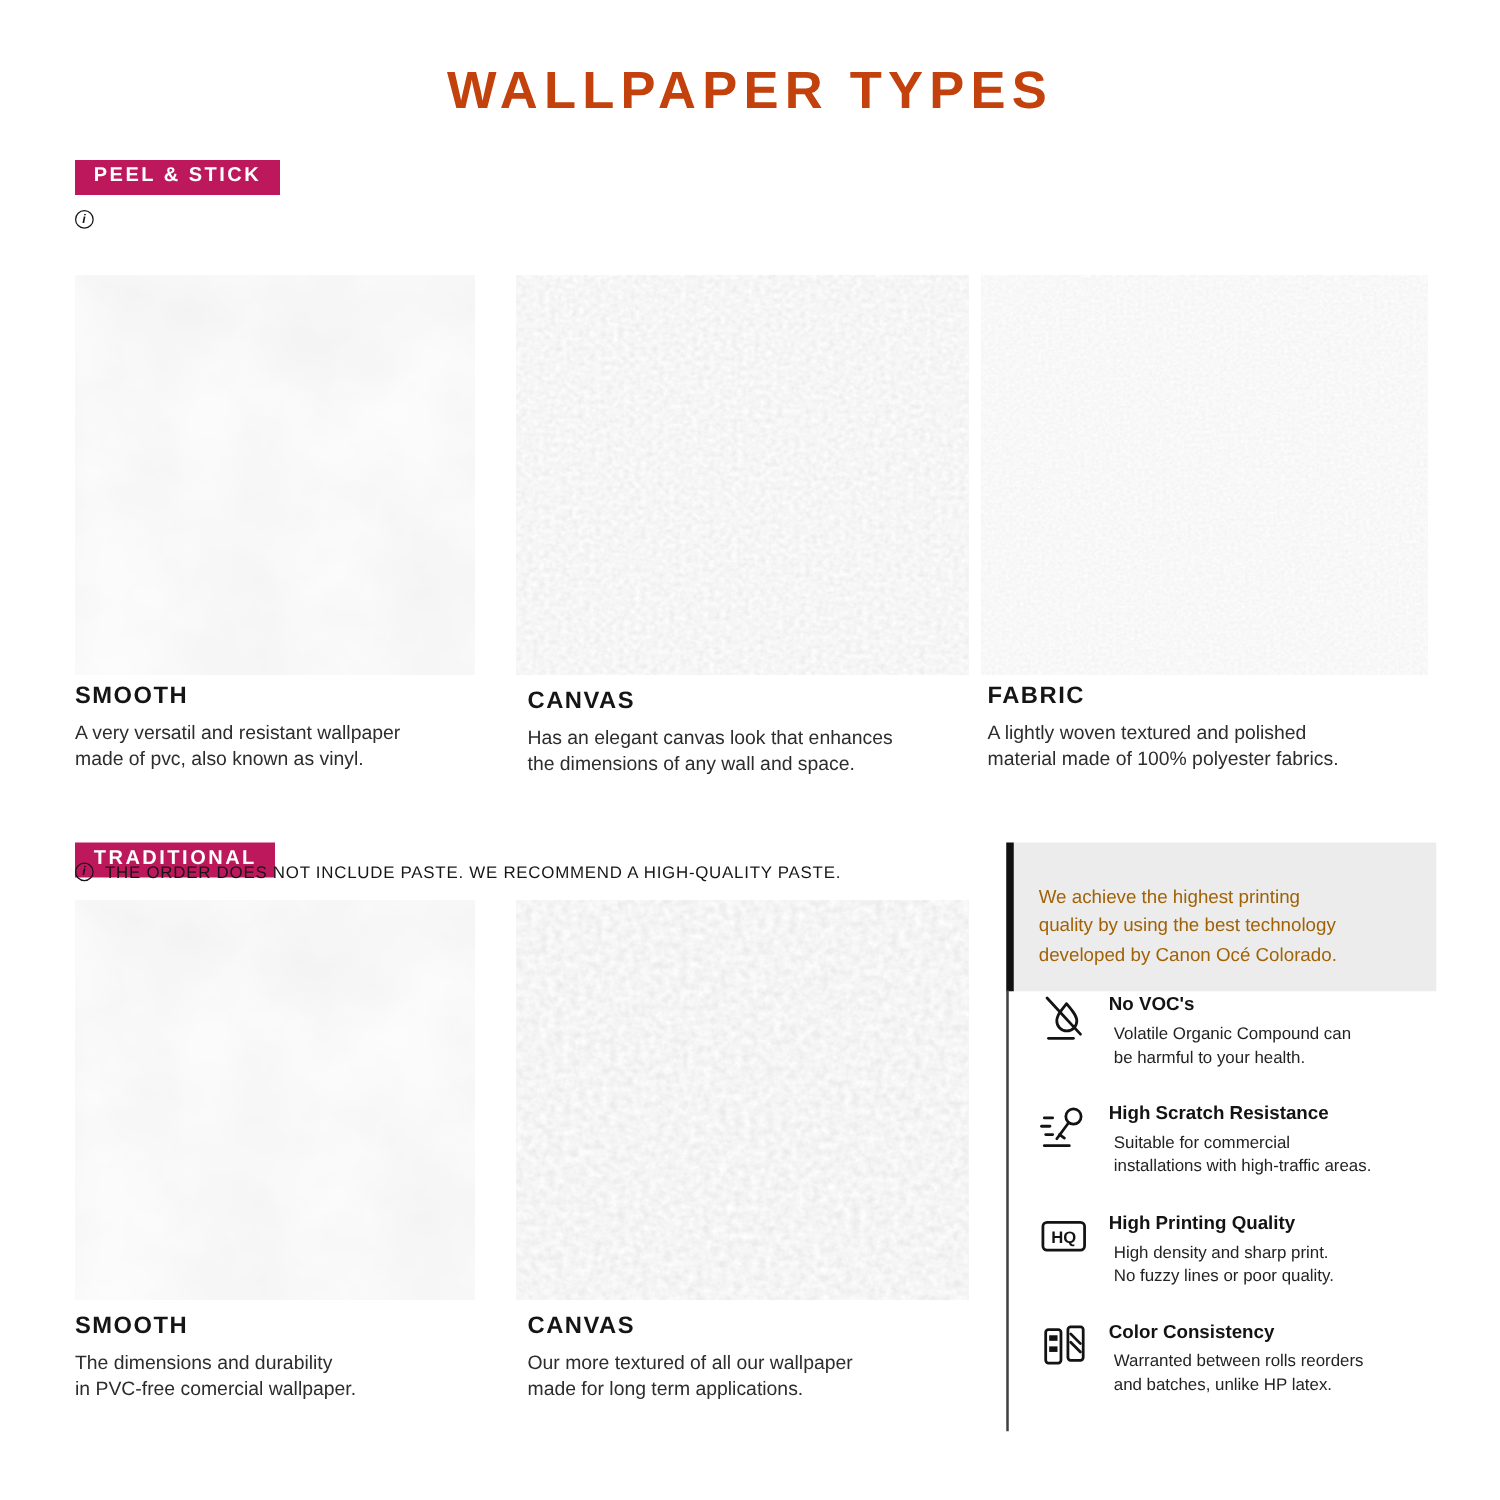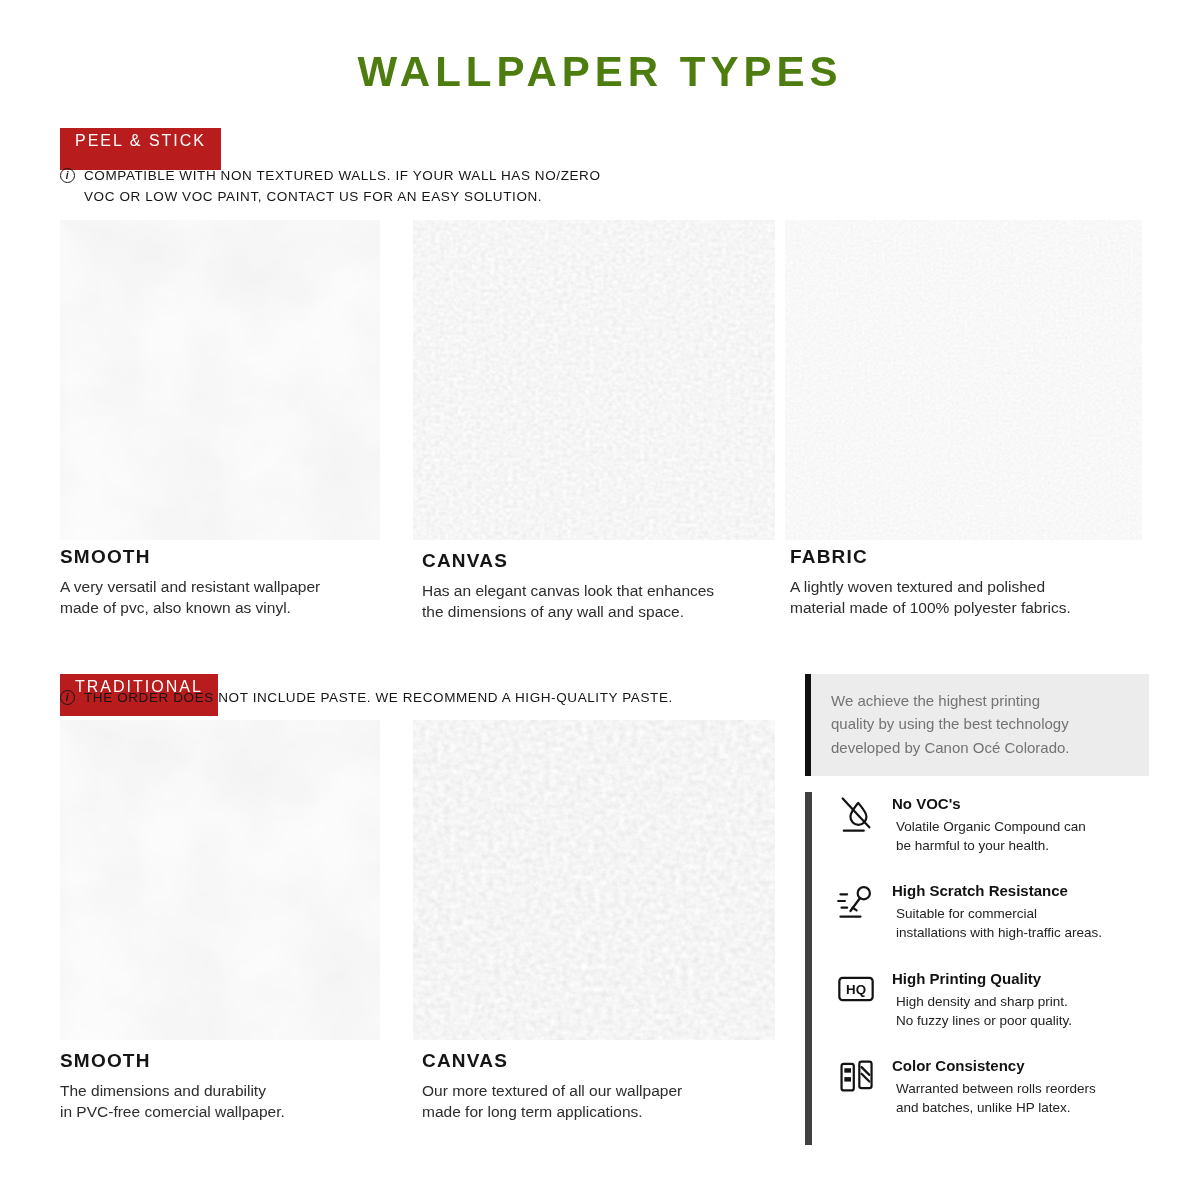--- a/index.html
+++ b/index.html
@@ -2,25 +2,25 @@
 <html><head>
 <meta charset="utf-8">
 <style>
   html,body{margin:0;padding:0;background:#ffffff;}
   #canvas{
     position:relative;width:1200px;height:1200px;background:#ffffff;
     font-family:"Liberation Sans",sans-serif;color:#1b1b1b;overflow:hidden;
   }
   .page-title{
     position:absolute;top:48px;left:0;width:100%;text-align:center;
-    font-size:42px;font-weight:700;letter-spacing:5px;color:#4d7c0f;
+    font-size:42px;font-weight:700;letter-spacing:5px;color:#c2410c;
   }
   .section-label{
-    position:absolute;background:#b91c1c;color:#ffffff;font-weight:400;
-    font-size:16px;letter-spacing:2px;padding:4px 15px 20px;
+    position:absolute;background:#be185d;color:#ffffff;font-weight:700;
+    font-size:16px;letter-spacing:2px;padding:4px 15px 6px;
   }
   .label-peel{left:60px;top:128px;}
   .label-trad{left:60px;top:674px;}
   .note{
     position:absolute;display:flex;gap:9px;font-size:13.5px;letter-spacing:.6px;
     line-height:1.55;font-weight:500;color:#161616;align-items:flex-start;
   }
   .note-peel{left:60px;top:166px;width:620px;}
   .note-trad{left:60px;top:688px;width:720px;}
   .note .txt{white-space:pre-line;}
@@ -39,26 +39,26 @@
   .caption{position:absolute;}
   .cap-p1{left:60px;top:546px;width:340px;}
   .cap-p2{left:422px;top:550px;width:350px;}
   .cap-p3{left:790px;top:546px;width:352px;}
   .cap-t1{left:60px;top:1050px;width:340px;}
   .cap-t2{left:422px;top:1050px;width:350px;}
   .caption h3{margin:0 0 8px;font-size:19px;letter-spacing:1.2px;font-weight:700;color:#151515;}
   .caption p{margin:0;font-size:15.5px;line-height:1.38;color:#2d2d2d;white-space:pre-line;}
   .quote{
     position:absolute;left:805px;top:674px;width:300px;background:#ececec;
-    border-left:6px solid #101010;padding:15px 18px 17px 20px;
-    font-size:15px;line-height:1.55;color:#737373;white-space:pre-line;
+    border-left:6px solid #101010;padding:32px 18px 17px 20px;
+    font-size:15px;line-height:1.55;color:#a16207;white-space:pre-line;
   }
   .features{
     position:absolute;left:805px;top:792px;width:350px;box-sizing:border-box;
-    border-left:7px solid #404040;padding:2px 0 2px 24px;
+    border-left:2px solid #404040;padding:2px 0 2px 24px;
   }
   .feature{display:flex;gap:16px;margin-bottom:22px;align-items:flex-start;}
   .ficon{flex:0 0 40px;width:40px;height:40px;}
   .ficon svg{display:block;width:40px;height:40px;}
   .ficon .stk{stroke:#131313;stroke-width:2;fill:none;stroke-linecap:round;stroke-linejoin:round;}
   .fbody h4{margin:1px 0 5px;font-size:15px;font-weight:700;color:#131313;}
   .fbody p{margin:4px;font-size:13.5px;line-height:1.42;color:#232323;white-space:pre-line;}
 </style>
 </head>
 <body>
@@ -108,22 +108,20 @@
         </feComponentTransfer>
       </filter>
     </defs>
   </svg>
 
   <div class="page-title">WALLPAPER TYPES</div>
 
   <div class="section-label label-peel">PEEL &amp; STICK</div>
   <div class="note note-peel">
     <span class="info-icon">i</span>
-    <span class="txt">COMPATIBLE WITH NON TEXTURED WALLS. IF YOUR WALL HAS NO/ZERO
-VOC OR LOW VOC PAINT, CONTACT US FOR AN EASY SOLUTION.</span>
   </div>
 
   <div class="swatch sw-p1">
     <svg>
         <rect width="100%" height="100%" filter="url(#tex-smooth)"></rect>
       </svg>
   </div>
   <div class="swatch sw-p2">
     <svg>
         <rect width="100%" height="100%" filter="url(#tex-canvas)"></rect>

